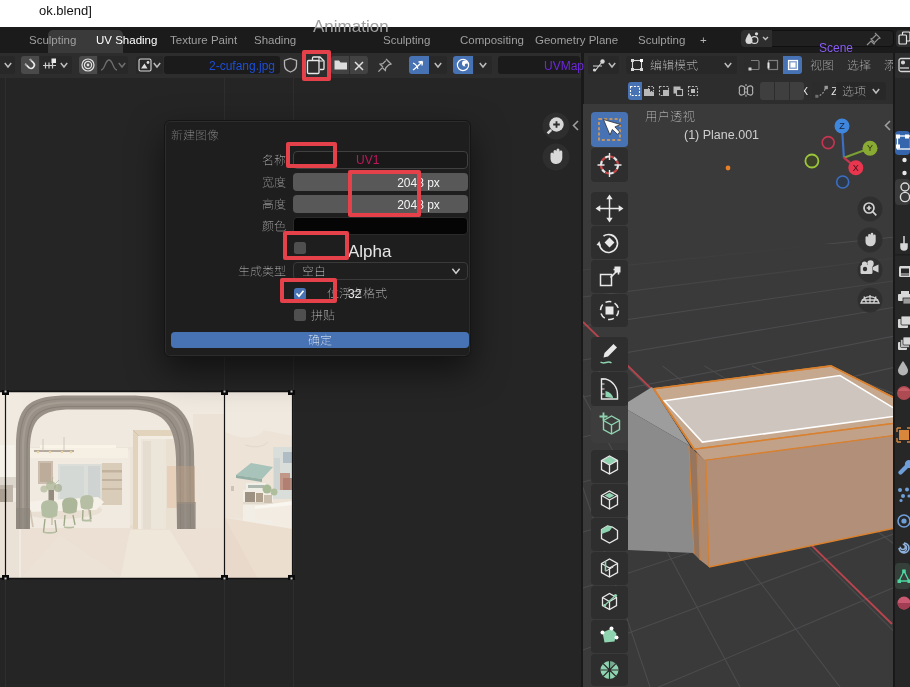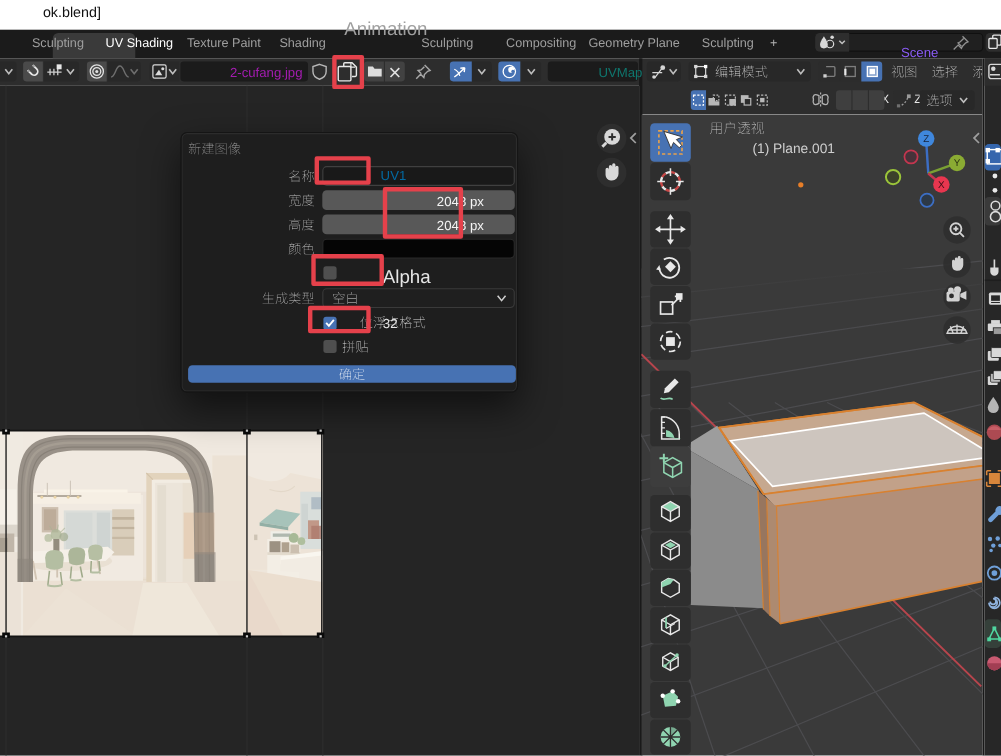--- a/index.html
+++ b/index.html
@@ -118,21 +118,21 @@
     <div class="abs" style="left:136px;top:56px;width:27px;height:18px;background:#282828;border-radius:3px 0 0 3px"></div>
     <svg class="abs" style="left:138px;top:58px" width="15" height="14" fill="none" stroke="#dadada" stroke-width="1.1">
 <rect x="1" y="1" width="12" height="12" rx="1.5"></rect>
 <path d="M3,10.5 L6.5,5.5 L9.5,10.5 Z" fill="#dadada" stroke="none"></path>
 <circle cx="10" cy="4.5" r="1.4" fill="#dadada" stroke="none"></circle>
     </svg>
     <svg class="abs" style="left:151.0px;top:60.0px" width="12" height="10" fill="none" stroke="#bdbdbd" stroke-width="1.5">
       <path d="M2.8,3.0 l3.2,4.0 l3.2,-4.0"></path>
     </svg>
     <div class="abs" style="left:163.5px;top:56px;width:116px;height:18px;background:#1b1b1b;border-radius:3px"></div>
-    <div class="txt" style="left:171px;top:58.5px;font-size:12px;color:#a21caf">2-cufang.jpg</div>
+    <div class="txt" style="left:171px;top:58.5px;font-size:12px;color:#1d4ed8">2-cufang.jpg</div>
     <svg class="abs" style="left:283px;top:57px" width="15" height="16" fill="none" stroke="#b5b5b5" stroke-width="1.3">
 <path d="M7.5,1.5 L13.5,3.5 L13.5,8 C13.5,12 10.5,14 7.5,15 C4.5,14 1.5,12 1.5,8 L1.5,3.5 Z"></path>
     </svg>
     <svg class="abs" style="left:306px;top:56px" width="20" height="19" fill="none" stroke="#e8e8e8" stroke-width="1.3">
 <path d="M6.5,4.5 l0,-2.5 a1,1 0 0 1 1,-1 l6.5,0 l4,4 l0,7.5 a1,1 0 0 1 -1,1 l-3,0"></path>
 <rect x="1.5" y="4.5" width="11.5" height="13" rx="1" fill="#2d2d2d"></rect>
 <path d="M13,1 l0,4 l4,0" stroke-width="1.1"></path>
     </svg>
     <div class="abs" style="left:331px;top:56px;width:18px;height:18px;background:#424242;border-radius:3px 0 0 3px"></div>
     <svg class="abs" style="left:333.5px;top:59px" width="14" height="12" fill="#dcdcdc">
@@ -158,21 +158,21 @@
     <svg class="abs" style="left:455.5px;top:58px" width="15" height="14" fill="none" stroke="#fff" stroke-width="1.2">
 <circle cx="7" cy="7" r="5.6"></circle>
       <circle cx="8.8" cy="5.4" r="2.8" fill="#fff" stroke="none"></circle>
 <circle cx="10.3" cy="6.9" r="1.5" fill="#4772b3" stroke="none"></circle>
     </svg>
     <div class="abs" style="left:473.5px;top:56px;width:18px;height:18px;background:#282828;border-radius:0 3px 3px 0"></div>
     <svg class="abs" style="left:476.5px;top:60.0px" width="12" height="10" fill="none" stroke="#bdbdbd" stroke-width="1.5">
       <path d="M2.8,3.0 l3.2,4.0 l3.2,-4.0"></path>
     </svg>
     <div class="abs" style="left:497.5px;top:56px;width:82px;height:18px;background:#1b1b1b;border-radius:3px"></div>
-    <div class="txt" style="left:506px;top:58.5px;font-size:12px;color:#0f766e">UVMap</div>
+    <div class="txt" style="left:506px;top:58.5px;font-size:12px;color:#6d28d9">UVMap</div>
     <div class="abs" style="left:588px;top:56px;width:31px;height:18px;background:#282828;border-radius:3px"></div>
     <svg class="abs" style="left:591px;top:57.5px" width="16" height="15" fill="none" stroke="#d5d5d5" stroke-width="1.2">
 <path d="M4,13 l7,-9 M2,8 l9,0" stroke-width="1.1"></path>
 <circle cx="11.5" cy="3.5" r="2.2" fill="#d5d5d5" stroke="none"></circle>
 <circle cx="3.5" cy="12" r="1.6" fill="#d5d5d5" stroke="none"></circle>
     </svg>
     <svg class="abs" style="left:606.0px;top:60.0px" width="12" height="10" fill="none" stroke="#bdbdbd" stroke-width="1.5">
       <path d="M2.8,3.0 l3.2,4.0 l3.2,-4.0"></path>
     </svg>
     <div class="abs" style="left:626px;top:56px;width:111px;height:18px;background:#282828;border-radius:3px"></div>
@@ -651,21 +651,21 @@
       <use href="#h35" transform="translate(0.0,10.56) scale(0.01200,-0.01200)"></use>
       <use href="#h28" transform="translate(12.0,10.56) scale(0.01200,-0.01200)"></use>
     </svg>
     <svg style="position:absolute;left:238.0px;top:265.0px;overflow:visible" width="50" height="13" fill="#cccccc">
       <use href="#h20" transform="translate(0.0,10.56) scale(0.01200,-0.01200)"></use>
       <use href="#h10" transform="translate(12.0,10.56) scale(0.01200,-0.01200)"></use>
       <use href="#h26" transform="translate(24.0,10.56) scale(0.01200,-0.01200)"></use>
       <use href="#h4" transform="translate(36.0,10.56) scale(0.01200,-0.01200)"></use>
     </svg>
     <div class="abs" style="left:293px;top:151px;width:175px;height:18px;background:#191919;border:1px solid #404040;border-radius:4px;box-sizing:border-box"></div>
-    <div class="txt" style="left:308px;top:152.5px;font-size:12px;color:#0369a1">UV1</div>
+    <div class="txt" style="left:318px;top:152.5px;font-size:12px;color:#be185d">UV1</div>
     <div class="abs" style="left:293px;top:173px;width:175px;height:18px;background:#585858;border-radius:4px"></div>
     <div class="txt" style="left:293px;top:175.5px;width:175px;text-align:center;font-size:12px;color:#f4f4f4">2048 px</div>
     <div class="abs" style="left:293px;top:195px;width:175px;height:18px;background:#585858;border-radius:4px"></div>
     <div class="txt" style="left:293px;top:197.5px;width:175px;text-align:center;font-size:12px;color:#f4f4f4">2048 px</div>
     <div class="abs" style="left:293px;top:217px;width:175px;height:18px;background:#050505;border:1px solid #2a2a2a;border-radius:4px;box-sizing:border-box"></div>
     <div class="abs" style="left:293.5px;top:242px;width:12px;height:12px;background:#4f4f4f;border-radius:2.5px"></div>
     <div class="txt" style="left:310px;top:241.5px;font-size:17px;color:#e6e6e6">Alpha</div>
     <div class="abs" style="left:293px;top:262px;width:175px;height:18px;background:#1f1f1f;border:1px solid #3a3a3a;border-radius:4px;box-sizing:border-box"></div>
     <svg style="position:absolute;left:302.0px;top:265.0px;overflow:visible" width="26" height="13" fill="#e8e8e8">
       <use href="#h25" transform="translate(0.0,10.56) scale(0.01200,-0.01200)"></use>

